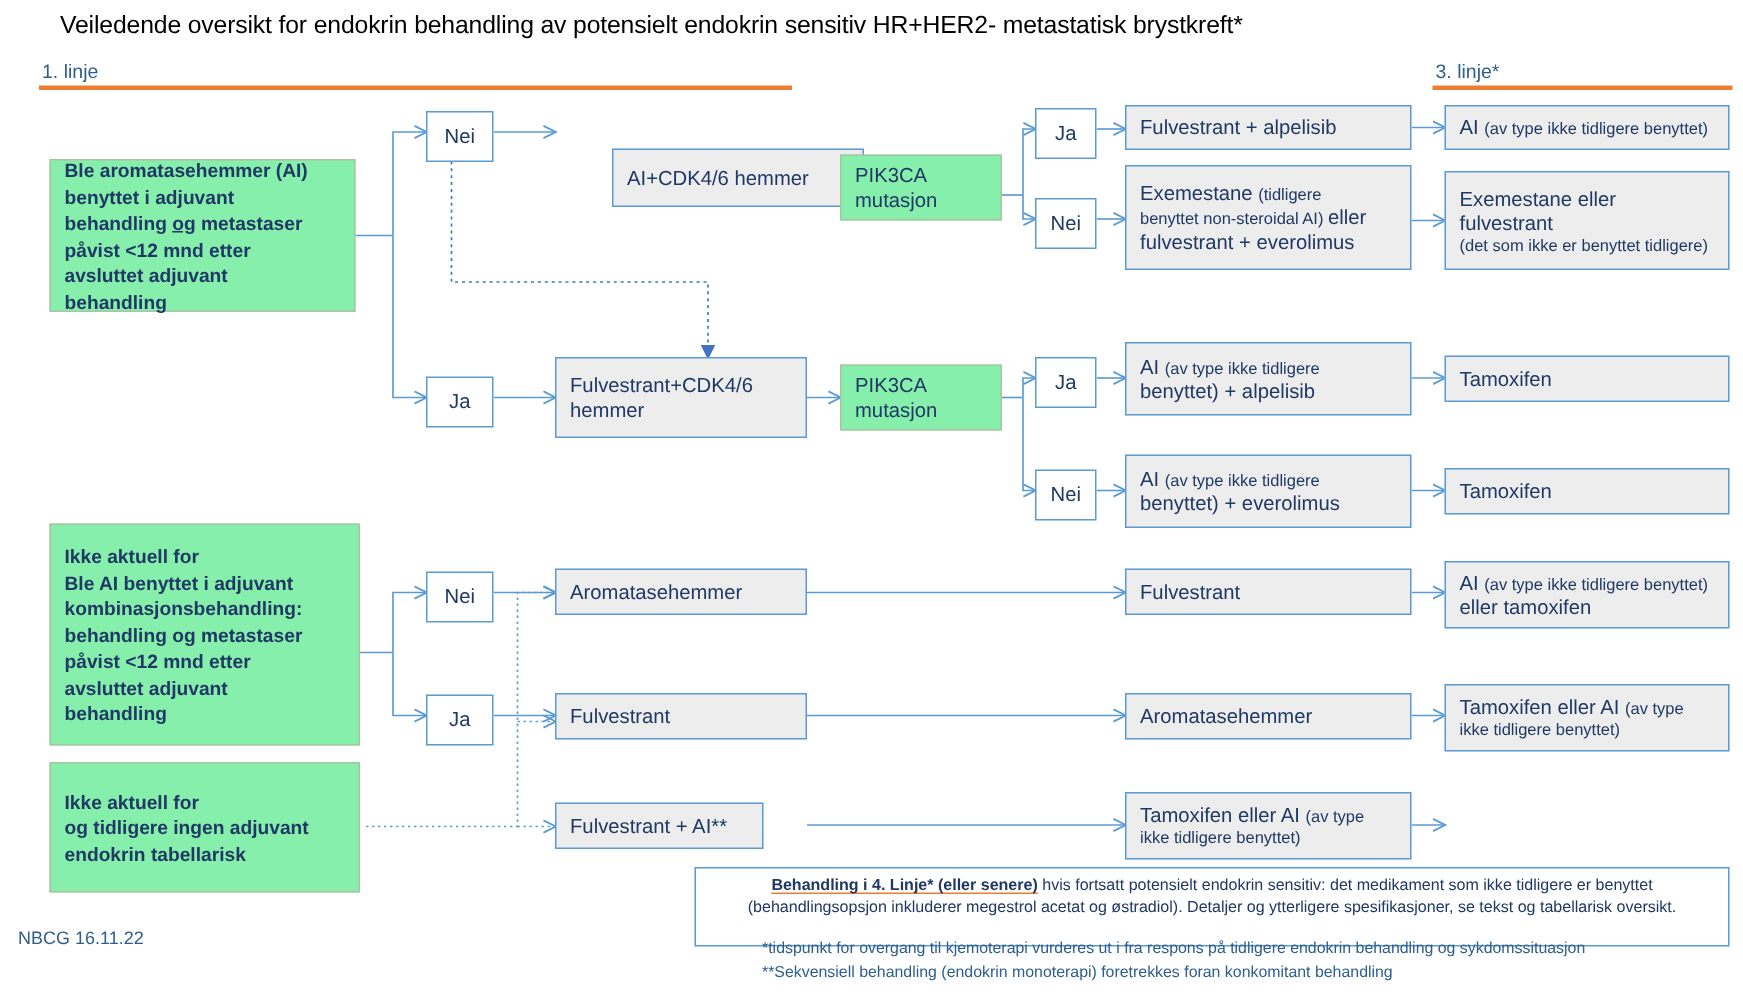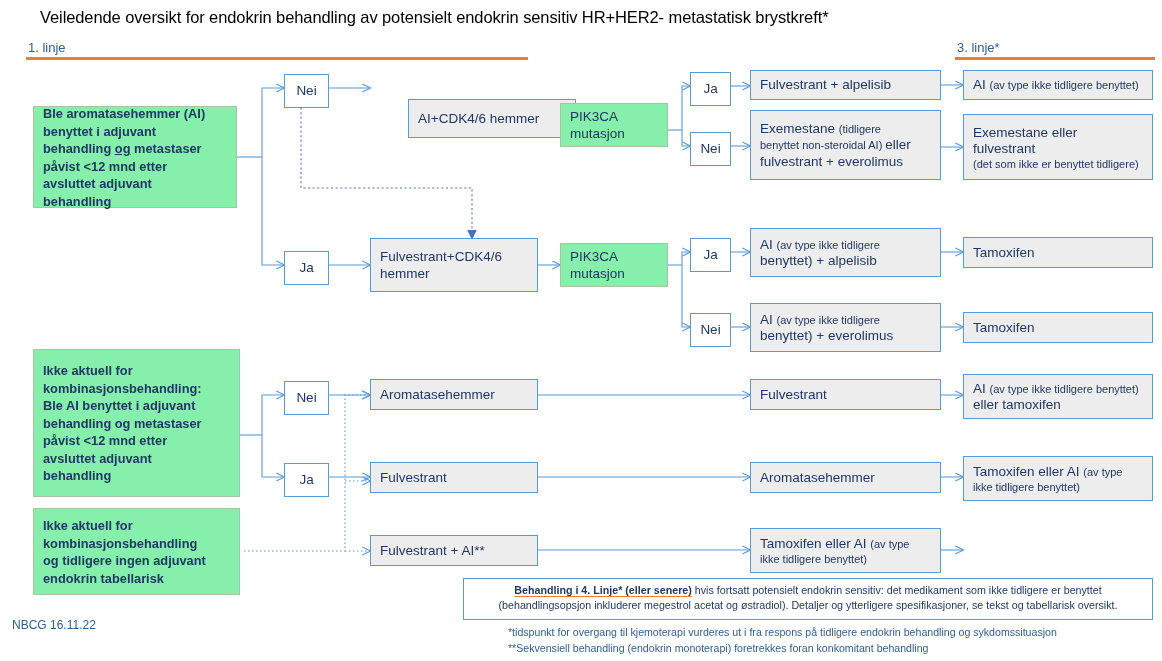--- a/index.html
+++ b/index.html
@@ -148,31 +148,30 @@
     <div>Ble aromatasehemmer (AI)</div>
     <div>benyttet i adjuvant</div>
     <div><span>behandling </span><u>og</u><span> metastaser</span></div>
     <div>påvist &lt;12 mnd etter</div>
     <div>avsluttet adjuvant</div>
     <div>behandling</div>
   </div>
 
   <div class="node green bold" style="left:33px;top:349px;width:207px;height:148px;">
     <div>Ikke aktuell for</div>
+    <div>Ble AI benyttet i adjuvant</div>
     <div>kombinasjonsbehandling:</div>
-    <div>Ble AI benyttet i adjuvant</div>
     <div>behandling og metastaser</div>
     <div>påvist &lt;12 mnd etter</div>
     <div>avsluttet adjuvant</div>
     <div>behandling</div>
   </div>
 
   <div class="node green bold" style="left:33px;top:508px;width:207px;height:87px;">
     <div>Ikke aktuell for</div>
-    <div>kombinasjonsbehandling</div>
     <div>og tidligere ingen adjuvant</div>
     <div>endokrin tabellarisk</div>
   </div>
 
   <div class="node white" style="left:284px;top:74px;width:45px;height:29px;">
       <span>Nei</span>
     </div>
   <div class="node white" style="left:284px;top:251px;width:45px;height:29px;">
       <span>Ja</span>
     </div>
@@ -205,21 +204,21 @@
   </div>
 
   <div class="node" style="left:370px;top:379px;width:168px;height:31px;">
     <div>Aromatasehemmer</div>
   </div>
 
   <div class="node" style="left:370px;top:462px;width:168px;height:31px;">
     <div>Fulvestrant</div>
   </div>
 
-  <div class="node" style="left:370px;top:535px;width:168px;height:31px;">
+  <div class="node" style="left:370px;top:535px;width:139px;height:31px;">
     <div>Fulvestrant + AI**</div>
   </div>
 
   <div class="node green" style="left:560px;top:103px;width:108px;height:44px;">
     <div>PIK3CA</div>
     <div>mutasjon</div>
   </div>
   <div class="node green" style="left:560px;top:243px;width:108px;height:44px;">
     <div>PIK3CA</div>
     <div>mutasjon</div>
@@ -280,21 +279,21 @@
     <div><span>AI </span><span class="sm">(av type ikke tidligere benyttet)</span></div>
     <div>eller tamoxifen</div>
   </div>
 
   <div class="node" style="left:963px;top:456px;width:190px;height:45px;">
     <div><span>Tamoxifen eller AI </span><span class="sm">(av type</span></div>
     <div class="sm">ikke tidligere benyttet)</div>
   </div>
 
 
-  <div class="callout" style="left:463px;top:578px;width:690px;height:42px;">
+  <div class="callout" style="left:463px;top:578px;width:690px;height:53px;">
     <div><span class="hl">Behandling i 4. Linje* (eller senere)</span><span> hvis fortsatt potensielt endokrin sensitiv: det medikament som ikke tidligere er benyttet</span></div>
     <div>(behandlingsopsjon inkluderer megestrol acetat og østradiol). Detaljer og ytterligere spesifikasjoner, se tekst og tabellarisk oversikt.</div>
   </div>
 
   <div class="foot" style="left:508px;top:625px;">*tidspunkt for overgang til kjemoterapi vurderes ut i fra respons på tidligere endokrin behandling og sykdomssituasjon</div>
   <div class="foot" style="left:508px;top:641px;">**Sekvensiell behandling (endokrin monoterapi) foretrekkes foran konkomitant behandling</div>
 
   <div class="stamp" style="left:12px;top:618px;">NBCG 16.11.22</div>
 
 </div>

